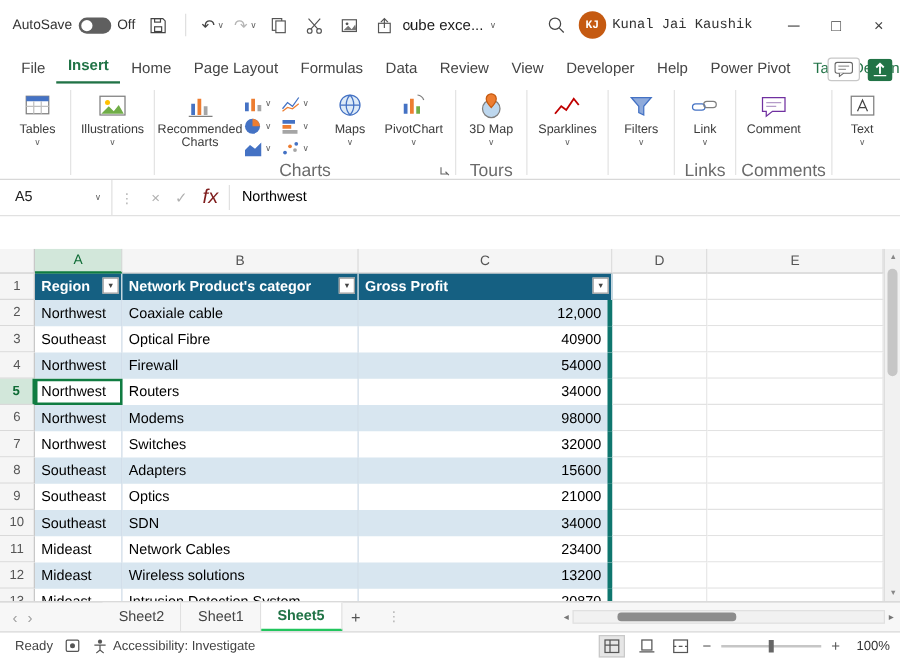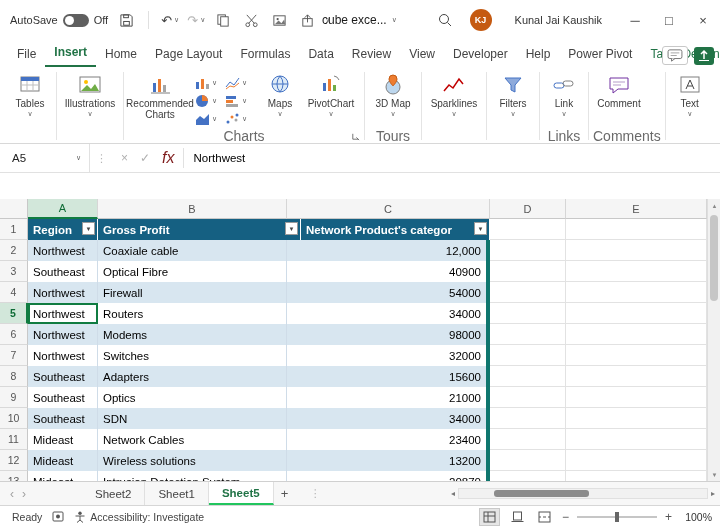--- a/index.html
+++ b/index.html
@@ -18,21 +18,21 @@
   .tb-ic { display:flex; align-items:center; justify-content:center; width:20px; height:24px; }
   .tb-group { display:flex; align-items:center; gap:2px; }
   .arrowglyph { font-size:13px; color:#444; line-height:1; }
   .arrowglyph.dis { color:#b5b5b5; }
   .tinycaret { font-size:7px; color:#666; }
   .tb-divider { width:1px; height:18px; background:#e0e0e0; margin:0 4px; }
   .doc-title { position:absolute; left:322px; top:0; height:40px; display:flex; align-items:center; gap:5px;
                font-size:12px; color:#1a1a1a; }
   .search-btn { position:absolute; left:432px; top:8px; width:26px; height:24px;
                 display:flex; align-items:center; justify-content:center; }
-  .user-chip { position:absolute; right:118px; top:0; height:40px; display:flex; align-items:center; gap:23px; }
+  .user-chip { position:absolute; right:118px; top:0; height:40px; display:flex; align-items:center; gap:5px;font-family:Liberation Mono, monospace; }
   .avatar { width:22px; height:22px; border-radius:50%; background:#C55A11; color:#fff;
             display:flex; align-items:center; justify-content:center; font-size:9px; font-weight:bold; }
   .user-name { font-size:11px; color:#333; }
   .win-controls { position:absolute; right:0; top:0; height:40px; display:flex; }
   .win-btn { width:34px; height:40px; display:flex; align-items:center; justify-content:center;
              font-size:13px; color:#444; }
 
   
   .tabrow { position:absolute; top:40px; left:0; width:720px; height:27px; background:#fff;
             display:flex; align-items:flex-end; padding-left:8px; }
@@ -496,28 +496,28 @@
   <div class="rows-host">
 
     <div class="grid-row">
       <div class="rownum">1</div>
       <div class="cell wA thead-cell">
         <span>Region</span>
         <span class="filterbtn">
             <span>▼</span>
           </span>
       </div>
-      <div class="cell wC thead-cell">
-        <span>Gross Profit</span>
+      <div class="cell wB thead-cell">
+        <span>Network Product's categor</span>
         <span class="filterbtn">
             <span>▼</span>
           </span>
       </div>
-      <div class="cell wB thead-cell">
-        <span>Network Product's categor</span>
+      <div class="cell wC thead-cell">
+        <span>Gross Profit</span>
         <span class="filterbtn">
             <span>▼</span>
           </span>
       </div>
       <div class="cell wD pcell"></div>
       <div class="cell wE pcell"></div>
     </div>
 
   <div class="grid-row band">
     <div class="rownum">2</div>

